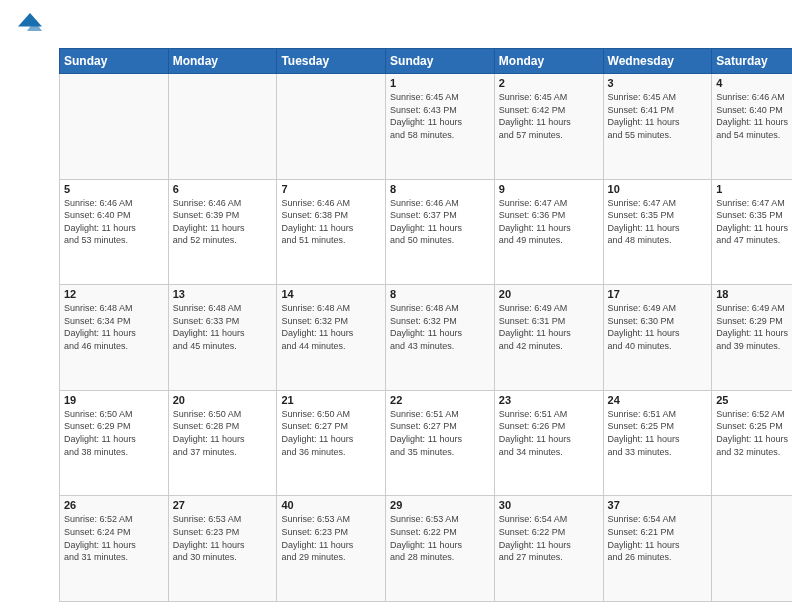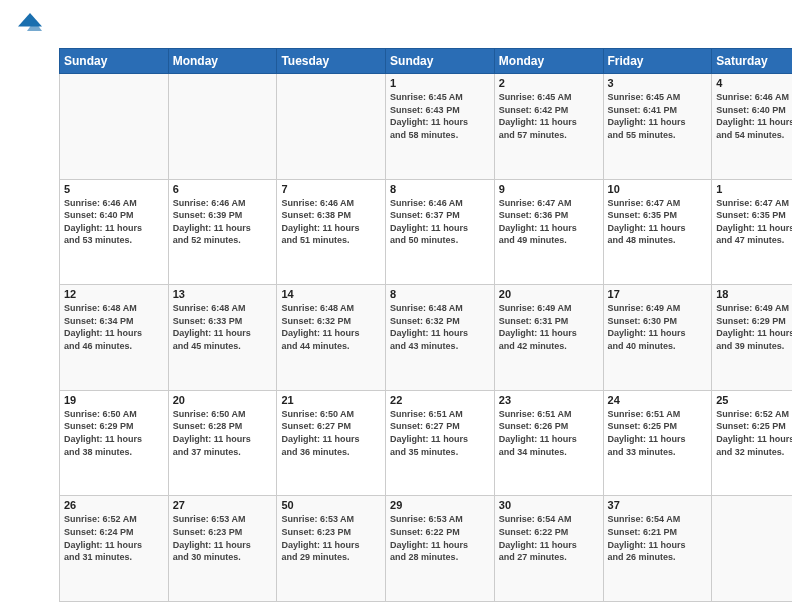--- a/index.html
+++ b/index.html
@@ -82,21 +82,20 @@
     .cell-date {
       font-size: 11px;
       font-weight: bold;
       color: #222;
       margin-bottom: 2px;
     }
     .cell-info {
       font-size: 9px;
       color: #444;
       line-height: 1.4;
-      font-weight: bold;
     }
     .empty-cell {
       background: #fff;
     }
     tbody tr:nth-child(odd) td {
       background-color: #f9f9f9;
     }
     tbody tr:nth-child(even) td {
       background-color: #fff;
     }
@@ -123,21 +122,21 @@
   </div>
 
   <table class="calendar">
     <thead>
       <tr>
       <th>Sunday</th>
           <th>Monday</th>
           <th>Tuesday</th>
           <th>Sunday</th>
           <th>Monday</th>
-          <th>Friday</th>
+          <th>Wednesday</th>
           <th>Saturday</th>
         </tr>
     </thead>
     <tbody id="calendar-body">
     <tr>
           <td class="empty-cell"></td>
           <td class="empty-cell"></td>
           <td class="empty-cell"></td>
           <td>
             <div class="cell-date">1</div>
@@ -330,21 +329,21 @@
 and 31 minutes.</div>
           </td>
           <td>
             <div class="cell-date">27</div>
             <div class="cell-info" style="white-space: pre-line;">Sunrise: 6:53 AM
 Sunset: 6:23 PM
 Daylight: 11 hours
 and 30 minutes.</div>
           </td>
           <td>
-            <div class="cell-date">50</div>
+            <div class="cell-date">40</div>
             <div class="cell-info" style="white-space: pre-line;">Sunrise: 6:53 AM
 Sunset: 6:23 PM
 Daylight: 11 hours
 and 29 minutes.</div>
           </td>
           <td>
             <div class="cell-date">29</div>
             <div class="cell-info" style="white-space: pre-line;">Sunrise: 6:53 AM
 Sunset: 6:22 PM
 Daylight: 11 hours

